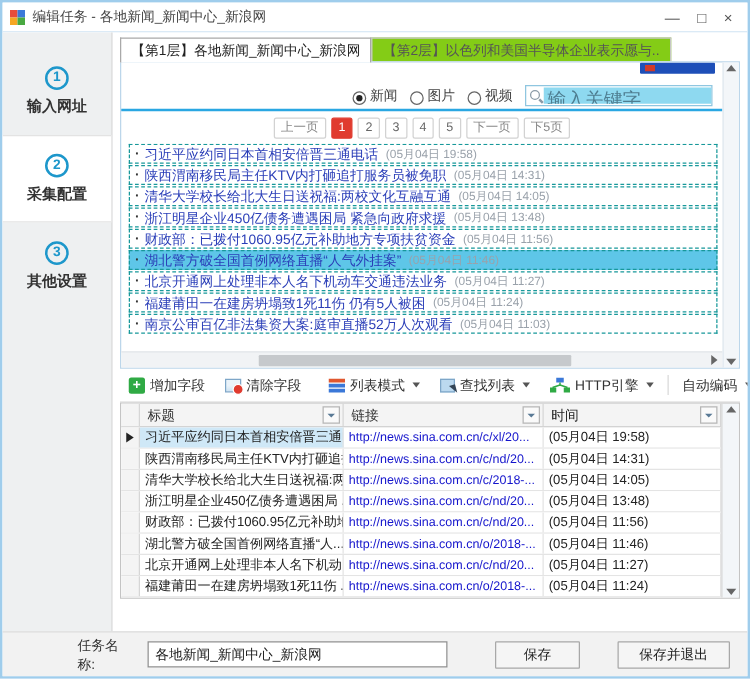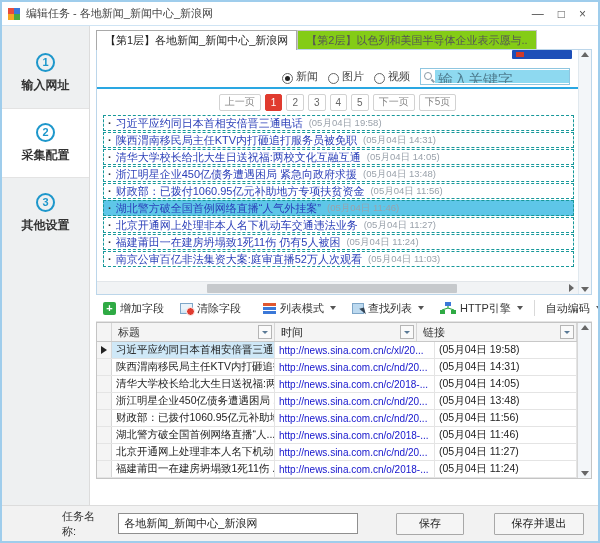--- a/index.html
+++ b/index.html
@@ -317,28 +317,28 @@
       <div class="grid">
         <div class="grid-body">
           <div class="g-header">
             <div class="g-gutter"></div>
           <div class="g-h-cell c-title">
                 <span class="lbl">标题</span>
                 <span class="filter-btn">
                   <span class="arrow-down" style="border-width: 3px 3px 0px;"></span>
                 </span>
               </div>
-              <div class="g-h-cell c-time">
-                <span class="lbl">时间</span>
+              <div class="g-h-cell c-link">
+                <span class="lbl">链接</span>
                 <span class="filter-btn">
                   <span class="arrow-down" style="border-width: 3px 3px 0px;"></span>
                 </span>
               </div>
-              <div class="g-h-cell c-link">
-                <span class="lbl">链接</span>
+              <div class="g-h-cell c-time">
+                <span class="lbl">时间</span>
                 <span class="filter-btn">
                   <span class="arrow-down" style="border-width: 3px 3px 0px;"></span>
                 </span>
               </div>
             </div>
           <div>
               <div class="g-row">
                 <div class="g-gutter">
                   <span class="row-arrow"></span>
                 </div>

